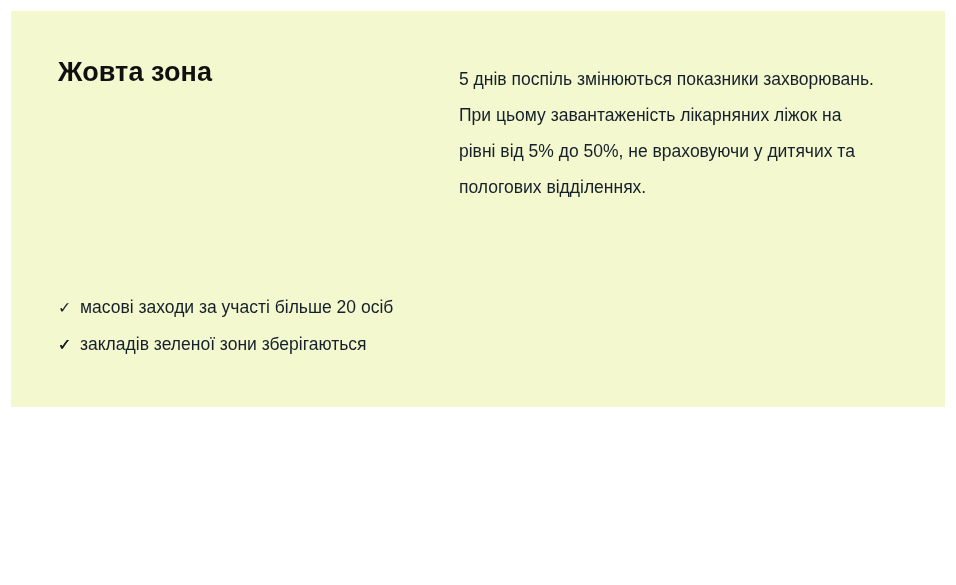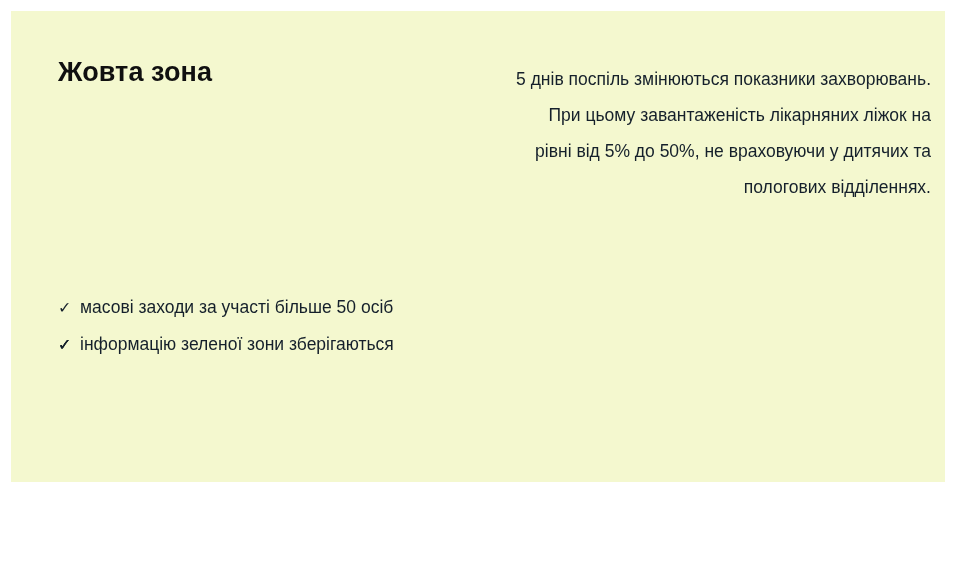--- a/index.html
+++ b/index.html
@@ -11,43 +11,42 @@
     height: 585px;
     background: #ffffff;
     font-family: "Liberation Sans", sans-serif;
     overflow: hidden;
   }
   .card {
     position: absolute;
     left: 11px;
     top: 11px;
     width: 934px;
-    height: 471px;
+    height: 396px;
     background: #f4f8cf;
     box-sizing: border-box;
   }
   .title {
     position: absolute;
     left: 47px;
     top: 46px;
     font-size: 27px;
     font-weight: bold;
     color: #101010;
     letter-spacing: 0.1px;
     white-space: nowrap;
   }
   .intro {
     position: absolute;
-    left: 500px;
+    left: 448px;
     top: 50px;
     width: 420px;
     font-size: 17.5px;
     line-height: 36px;
     color: #15202b;
-    text-align: right;
   }
   .bullets {
     position: absolute;
     left: 47px;
     top: 278px;
     width: 846px;
     font-size: 17.5px;
     line-height: 37px;
     color: #15202b;
   }
@@ -69,27 +68,27 @@
 
 <div class="card" style="background: rgb(244, 248, 207);">
 
   <div class="title">Жовта зона</div>
 
   <div class="intro">5 днів поспіль змінюються показники захворювань. При цьому завантаженість лікарняних ліжок на рівні від 5% до 50%, не враховуючи у дитячих та пологових відділеннях.</div>
 
   <div class="bullets">
     <div class="bullet">
       <span class="mark">✓</span>
-      <span>масові заходи за участі більше 50 осіб</span>
+      <span>масові заходи за участі більше 20 осіб</span>
     </div>
     <div class="bullet">
       <span class="mark">✓</span>
     </div>
     <div class="bullet">
       <span class="mark">✓</span>
     </div>
     <div class="bullet">
       <span class="mark">✓</span>
-      <span>інформацію зеленої зони зберігаються</span>
+      <span>закладів зеленої зони зберігаються</span>
     </div>
   </div>
 
 </div>
 
 </body></html>

